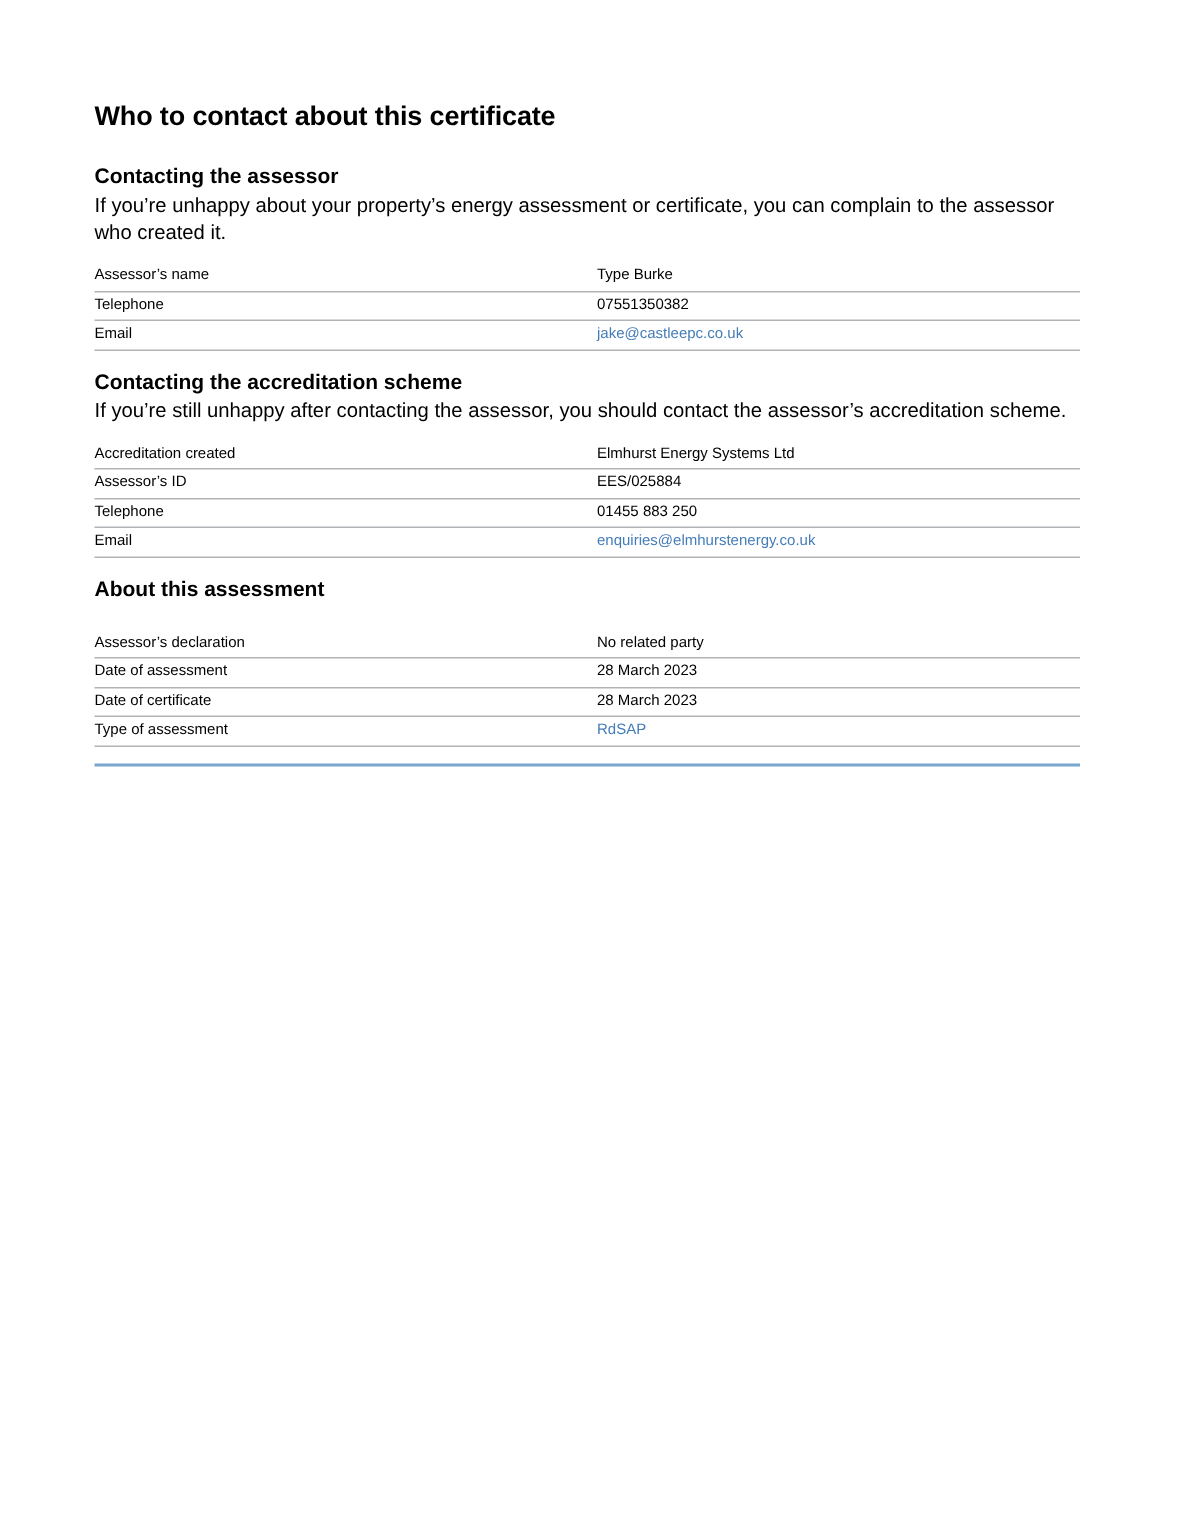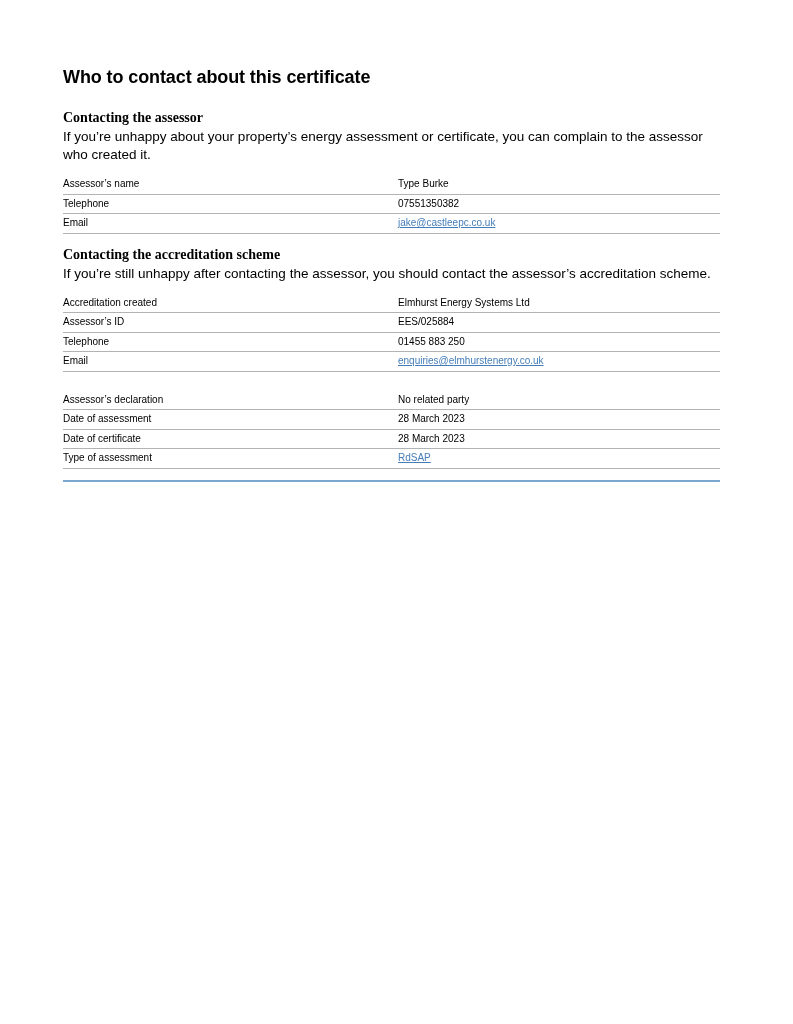--- a/index.html
+++ b/index.html
@@ -25,21 +25,20 @@
     line-height: 22px;
     font-weight: 700;
     margin: 0;
     letter-spacing: -0.1px;
   }
   .section-heading {
     font-size: 14px;
     line-height: 17px;
     font-weight: 700;
     margin: 12px 0 0 0;
-    font-family: Liberation Serif, serif;
   }
   .section-heading.first {
     margin-top: 21px;
   }
   .section-intro {
     font-size: 13.5px;
     line-height: 18px;
     margin: 2px 0 0 0;
   }
   .info-table {
@@ -59,21 +58,20 @@
   }
   .cell-label {
     flex: 0 0 335px;
     width: 335px;
   }
   .cell-value {
     flex: 1 1 auto;
   }
   .value-link {
     color: #457db8;
-    text-decoration: underline;
     cursor: pointer;
   }
   .bottom-divider {
     border: none;
     border-top: 2px solid #79a7cd;
     margin: 11px 0 0 0;
   }
 </style>
 </head>
 <body>
@@ -115,20 +113,21 @@
     <div class="info-row">
       <div class="cell-label">Telephone</div>
       <div class="cell-value">01455 883 250</div>
     </div>
     <div class="info-row">
       <div class="cell-label">Email</div>
       <div class="cell-value"><a class="value-link">enquiries@elmhurstenergy.co.uk</a></div>
     </div>
   </div>
 
+  <h2 class="section-heading">About this assessment</h2>
 
   <div class="info-table tight">
     <div class="info-row">
       <div class="cell-label">Assessor’s declaration</div>
       <div class="cell-value">No related party</div>
     </div>
     <div class="info-row">
       <div class="cell-label">Date of assessment</div>
       <div class="cell-value">28 March 2023</div>
     </div>

